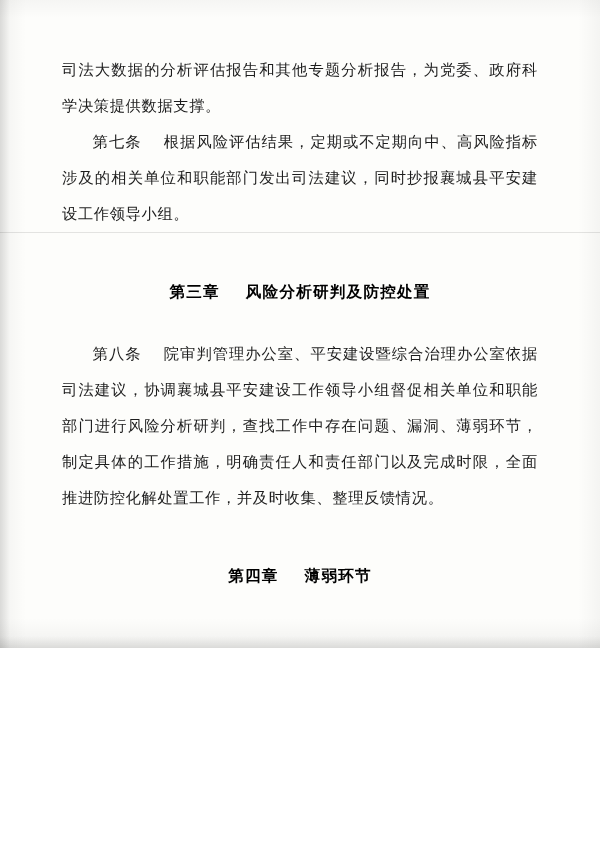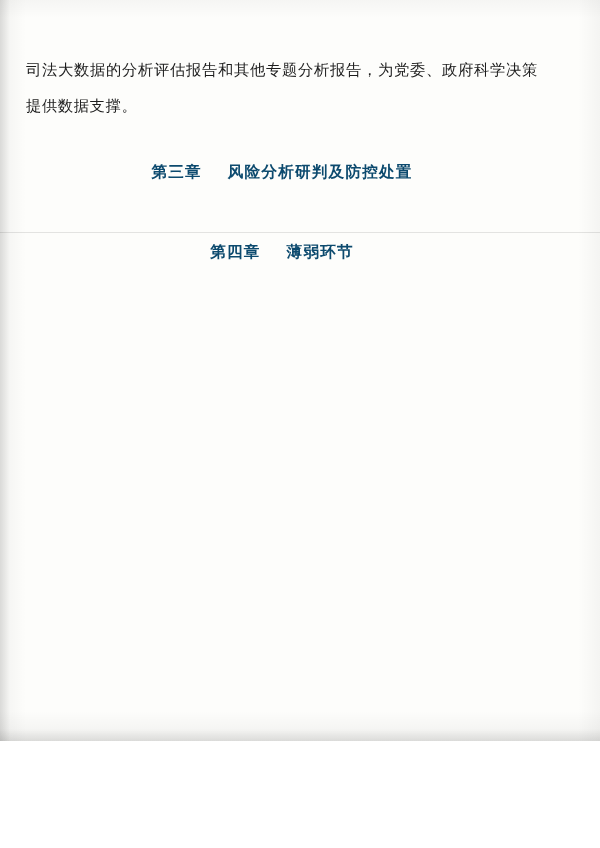--- a/index.html
+++ b/index.html
@@ -9,24 +9,24 @@
   body {
     width: 600px;
     height: 848px;
     background: #ffffff;
     font-family: "DejaVu Serif", serif;
     overflow: hidden;
   }
   .page {
     position: relative;
     width: 600px;
-    height: 741px;
+    height: 648px;
     background: #fdfdfb;
     box-sizing: border-box;
-    padding: 52px 62px 40px 26px;
+    padding: 52px 62px 40px 62px;
   }
   
   .page::before {
     content: "";
     position: absolute;
     inset: 0;
     pointer-events: none;
     background:
       linear-gradient(to right, rgba(0,0,0,0.045) 0px, rgba(0,0,0,0.0) 26px),
       linear-gradient(to left, rgba(0,0,0,0.035) 0px, rgba(0,0,0,0.0) 22px),
@@ -45,26 +45,26 @@
     letter-spacing: 0.6px;
     text-align: justify;
     text-justify: inter-ideograph;
     font-family: "DejaVu Serif", serif;
     white-space: pre-wrap;
   }
   p.indent {
     text-indent: 2em;
   }
   h2.chapter {
-    margin: 4px;
+    margin: 16px;
     font-size: 15.6px;
     line-height: 36px;
     font-weight: bold;
     letter-spacing: 1.2px;
-    color: #0c4a6e;
+    color: #000000;
     text-align: center;
     font-family: "DejaVu Serif", serif;
   }
   .chapter-inner {
     display: inline-block;
     text-align: left;
   }
   .chapter-gap {
     display: inline-block;
     width: 26px;
@@ -108,27 +108,29 @@
 <div class="page">
 
   <div class="scan-rule" style="top: 232px;"></div>
   <div class="edge-shadow-left"></div>
   <div class="edge-shadow-bottom"></div>
 
   <div class="doc-body">
 
     <p class="para">司法大数据的分析评估报告和其他专题分析报告，为党委、政府科学决策提供数据支撑。</p>
 
+    <p class="para indent"><span class="article-label">第七条</span><span class="label-gap"></span><span>根据风险评估结果，定期或不定期向中、高风险指标涉及的相关单位和职能部门发出司法建议，同时抄报襄城县平安建设工作领导小组。</span></p>
 
     <div class="spacer-lg"></div>
 
     <h2 class="chapter"><span class="chapter-inner"><span>第三章</span><span class="chapter-gap"></span><span>风险分析研判及防控处置</span></span></h2>
 
     <div class="spacer-sm"></div>
 
+    <p class="para indent"><span class="article-label">第八条</span><span class="label-gap"></span><span>院审判管理办公室、平安建设暨综合治理办公室依据司法建议，协调襄城县平安建设工作领导小组督促相关单位和职能部门进行风险分析研判，查找工作中存在问题、漏洞、薄弱环节，制定具体的工作措施，明确责任人和责任部门以及完成时限，全面推进防控化解处置工作，并及时收集、整理反馈情况。</span></p>
 
     <div class="spacer-lg"></div>
 
     <h2 class="chapter"><span class="chapter-inner"><span>第四章</span><span class="chapter-gap"></span><span>薄弱环节</span></span></h2>
 
     <div class="spacer-sm"></div>
 
 
   </div>
 </div>

